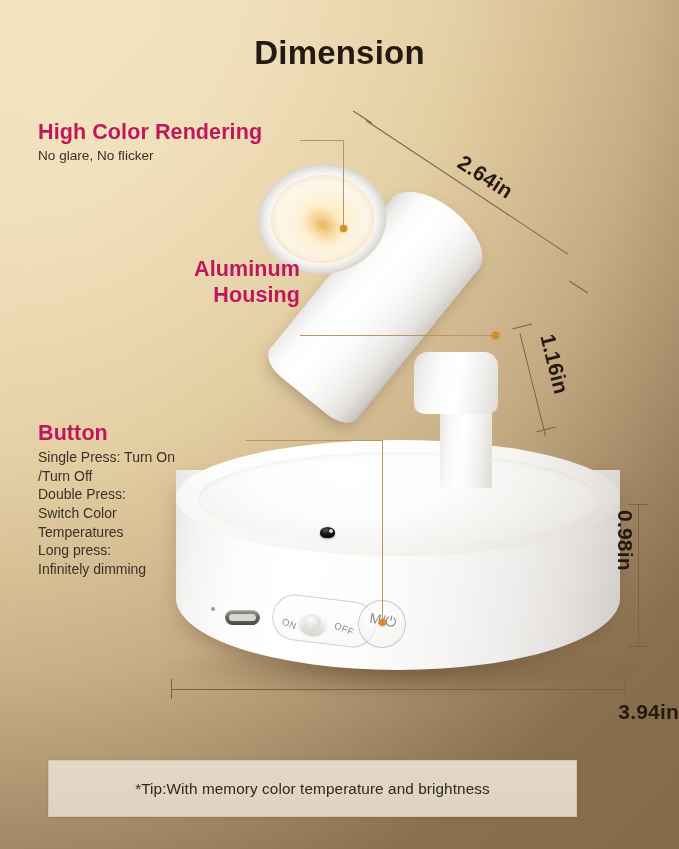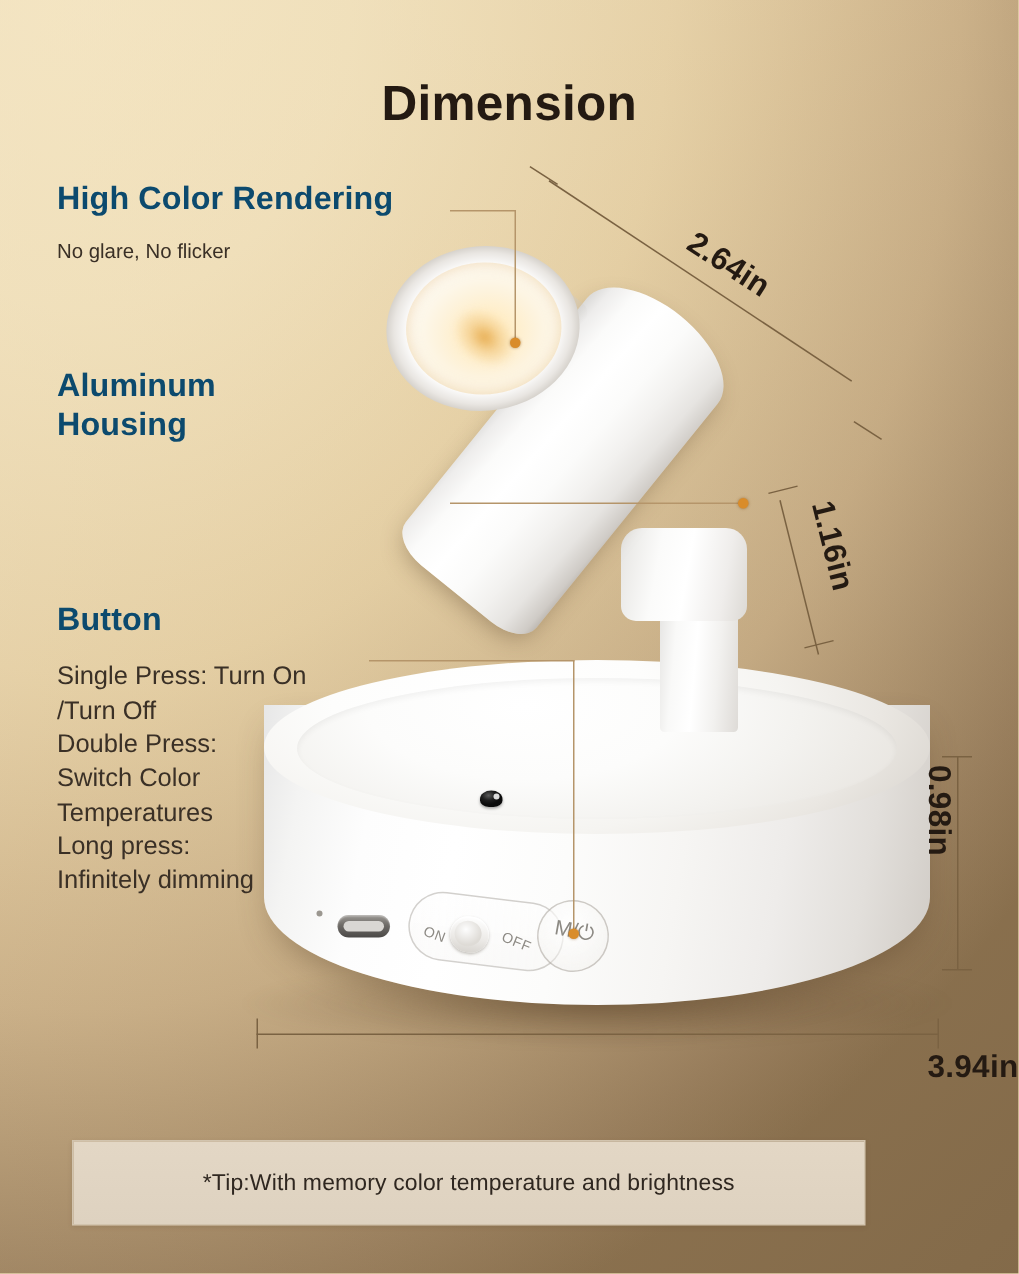--- a/index.html
+++ b/index.html
@@ -27,38 +27,37 @@
     position:absolute; inset:0;
     background:linear-gradient(135deg, rgba(245,231,200,.55) 0%, rgba(236,216,175,.12) 38%, rgba(120,96,66,.18) 82%, rgba(108,86,58,.30) 100%);
   }
 
   
   .title {
     position:absolute; left:0; top:34px; width:679px;
     text-align:center;
     font-size:33px; font-weight:bold; letter-spacing:.2px;
     color:#241a12;
-    margin-top:16px;
   }
 
   
   .ann { position:absolute; }
   .ann h3 {
-    font-size:21.5px; font-weight:bold; color:#0c4a6e;
+    font-size:21.5px; font-weight:bold; color:#be185d;
     line-height:1.22; letter-spacing:.1px; white-space:pre-line;
   }
   .ann p {
     font-size:13.6px; color:#3a3026; line-height:1.31;
-    margin-top:14px; white-space:pre-line;
-  }
-  .ann.small p { font-size:17px; line-height:1.33; }
+    margin-top:2px; white-space:pre-line;
+  }
+  .ann.small p { font-size:14px; line-height:1.33; }
 
   #ann-hcr   { left:38px; top:119px; width:270px; }
-  #ann-alu   { left:38px; top:244px; width:262px; }
-  #ann-btn   { left:38px; top:400px; width:215px; }
+  #ann-alu   { left:38px; top:256px; width:262px;text-align:right; }
+  #ann-btn   { left:38px; top:420px; width:215px; }
   #ann-btn h3 { margin-bottom:2px; }
 
   
   .lead {
     position:absolute;
     background:#b5956a;
   }
   .lead.h { height:1px; }
   .lead.v { width:1px; }
   .dot {

